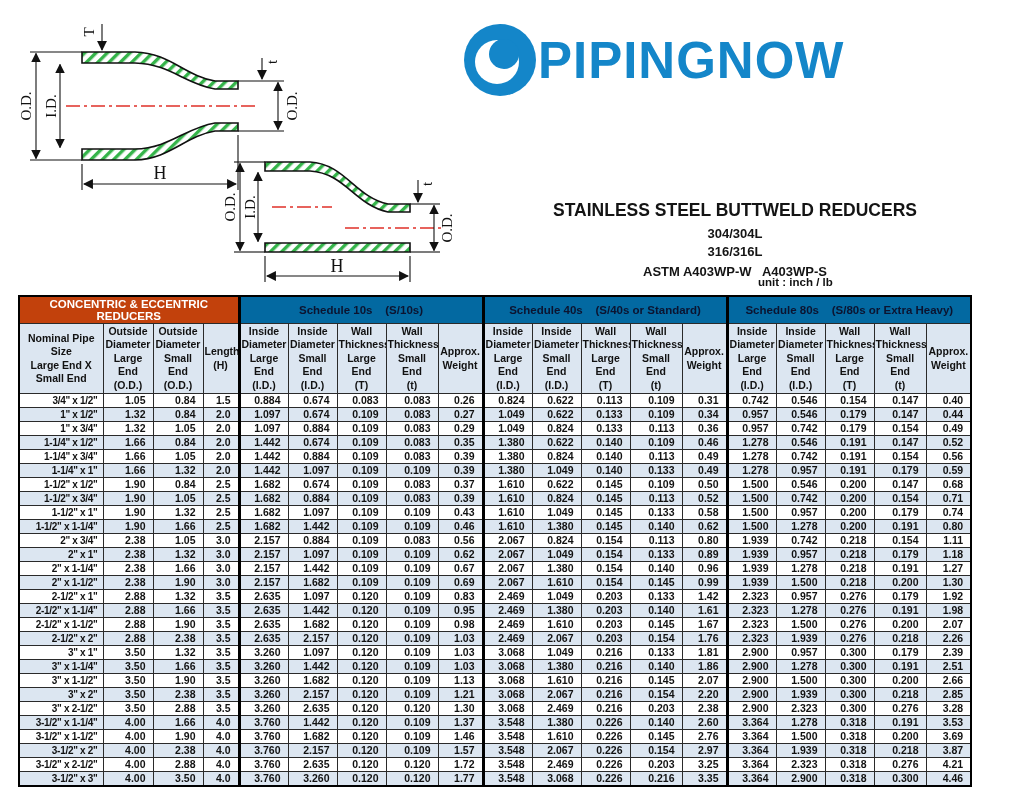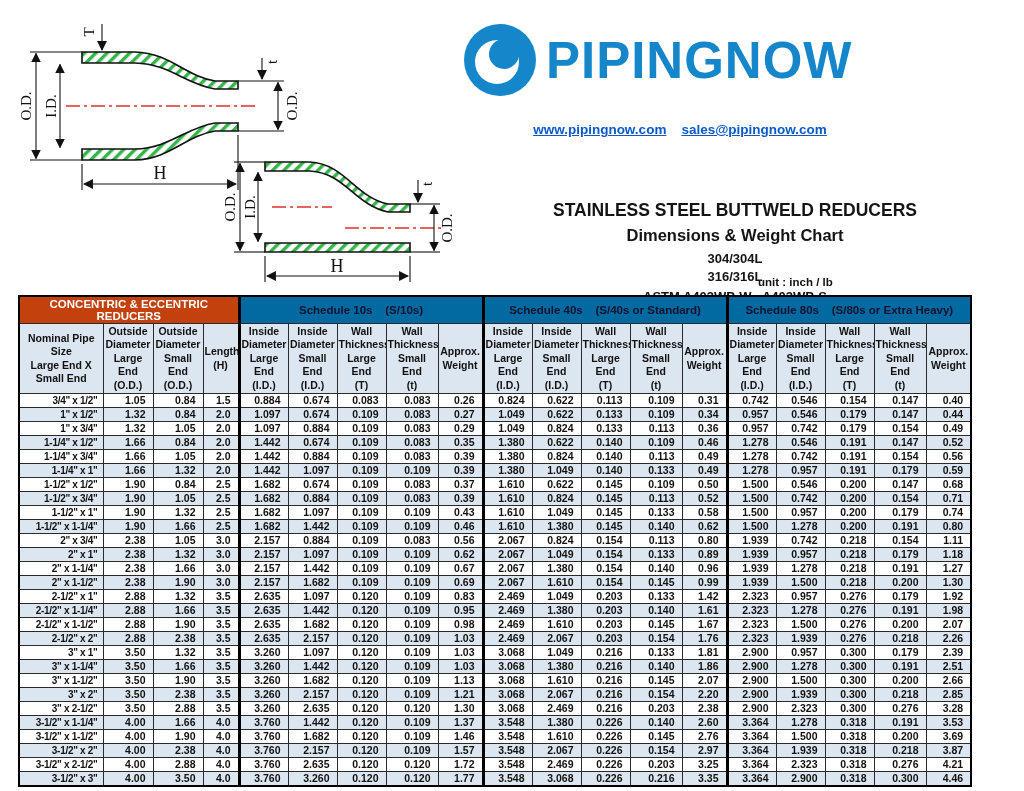--- a/index.html
+++ b/index.html
@@ -4,21 +4,21 @@
 <style>
   html,body { margin:0; padding:0; background:#ffffff; }
   .page {
     position:relative; width:1024px; height:791px; background:#ffffff;
     font-family:"Liberation Sans", sans-serif; overflow:hidden;
   }
 
   
   .brand { position:absolute; left:462px; top:22px; display:flex; align-items:center; }
   .brand .logo-text {
-    font-size:51px; font-weight:bold; letter-spacing:1px; color:#1486c9; margin-left:8px;
+    font-size:51px; font-weight:bold; letter-spacing:1px; color:#1486c9; 
     font-family:"Liberation Sans", sans-serif;
   }
   .links { position:absolute; left:480px; top:122px; width:400px; text-align:center;
            font-size:13.5px; font-weight:bold; white-space:pre; }
   .links a { color:#0a58ca; text-decoration:underline; }
   .titleblock { position:absolute; left:515px; top:164px; width:440px; text-align:center; color:#141414;margin-top:36px; }
   .titleblock .t1 { font-size:17.5px; font-weight:bold; margin-bottom:5px; }
   .titleblock .t2 { font-size:16.5px; font-weight:bold; margin-bottom:6px; }
   .titleblock .t3 { font-size:13px;  font-weight:bold; margin-bottom:3px; }
   .titleblock .t4 { font-size:13px;  font-weight:bold; white-space:pre; margin-top:5px; }
@@ -116,25 +116,23 @@
 
   <div class="brand">
     <svg width="76" height="76" viewBox="0 0 76 76">
       <circle cx="38" cy="38" r="36" fill="#1486c9"></circle>
       <circle cx="35" cy="40" r="22" fill="#ffffff"></circle>
       <circle cx="42" cy="32" r="15" fill="#1486c9"></circle>
     </svg>
     <span class="logo-text">PIPINGNOW</span>
   </div>
 
-  <div class="links"><a href="#">www.pipingnow.com</a><span>    </span><a href="#">sales@pipingnow.com</a></div>
 
   <div class="titleblock">
     <div class="t1">STAINLESS STEEL BUTTWELD REDUCERS</div>
-    <div class="t2">Dimensions &amp; Weight Chart</div>
     <div class="t3">304/304L</div>
     <div class="t3">316/316L</div>
     <div class="t4">ASTM A403WP-W   A403WP-S</div>
   </div>
 
   <div class="unitnote">unit : inch / lb</div>
 
   <div class="tablewrap">
     <table>
       <colgroup id="cg">

